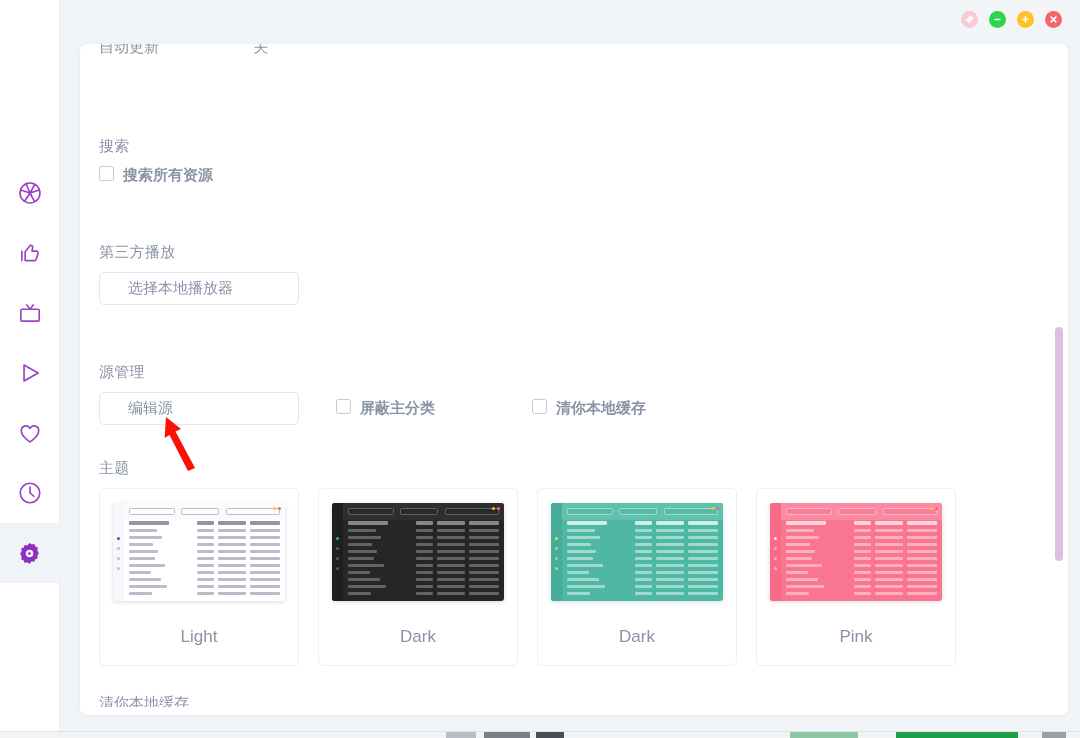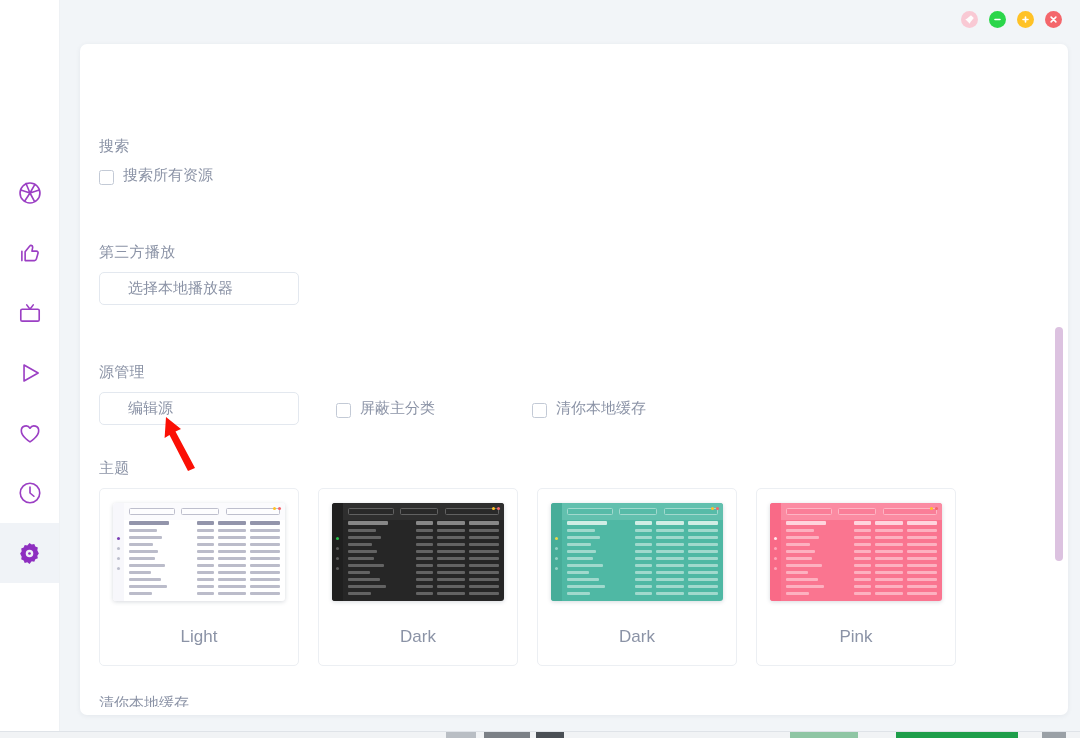--- a/index.html
+++ b/index.html
@@ -62,21 +62,21 @@
   .row{ display:flex; align-items:center;gap:16px; }
 
   .btn{
     height:33px; border:1px solid #e3e8ef; border-radius:5px;
     background:#fff; color:#8b93a6; font-size:15px;
     display:flex; align-items:center; padding-left:28px;
     cursor:pointer; user-select:none;
   }
   .btn-w200{ width:200px; }
 
-  .chk{ display:flex; align-items:flex-end; cursor:pointer; }
+  .chk{ display:flex; align-items:flex-start; cursor:pointer;font-weight:bold; }
   .chk .box{
     width:15px; height:15px; border:1px solid #c3cad6; border-radius:2.5px;
     background:#fff; flex:none;
   }
   .chk .lbl{ margin-left:9px; color:#8b93a6; font-size:15px; }
 
   
   .themes{ display:flex; gap:19px; }
   .theme-card{
     width:200px; height:178px; background:#fff;
@@ -232,20 +232,24 @@
         <svg width="11" height="11" viewBox="0 0 12 12" stroke="#fff" stroke-width="1.7" stroke-linecap="round">
           <path d="M3.4 3.4 L8.6 8.6 M8.6 3.4 L3.4 8.6"></path>
         </svg>
       </span>
     </div>
   </div>
 
   <div class="card">
     <div class="card-inner">
 
+      <div class="clipped-row">
+        <span>自动更新</span>
+        <span class="c2">关</span>
+      </div>
 
       <div class="section" style="top:92px;">
         <div class="sec-label">搜索</div>
         <div class="chk">
           <span class="box"></span>
           <span class="lbl">搜索所有资源</span>
         </div>
       </div>
 
       <div class="section" style="top:198px;">

